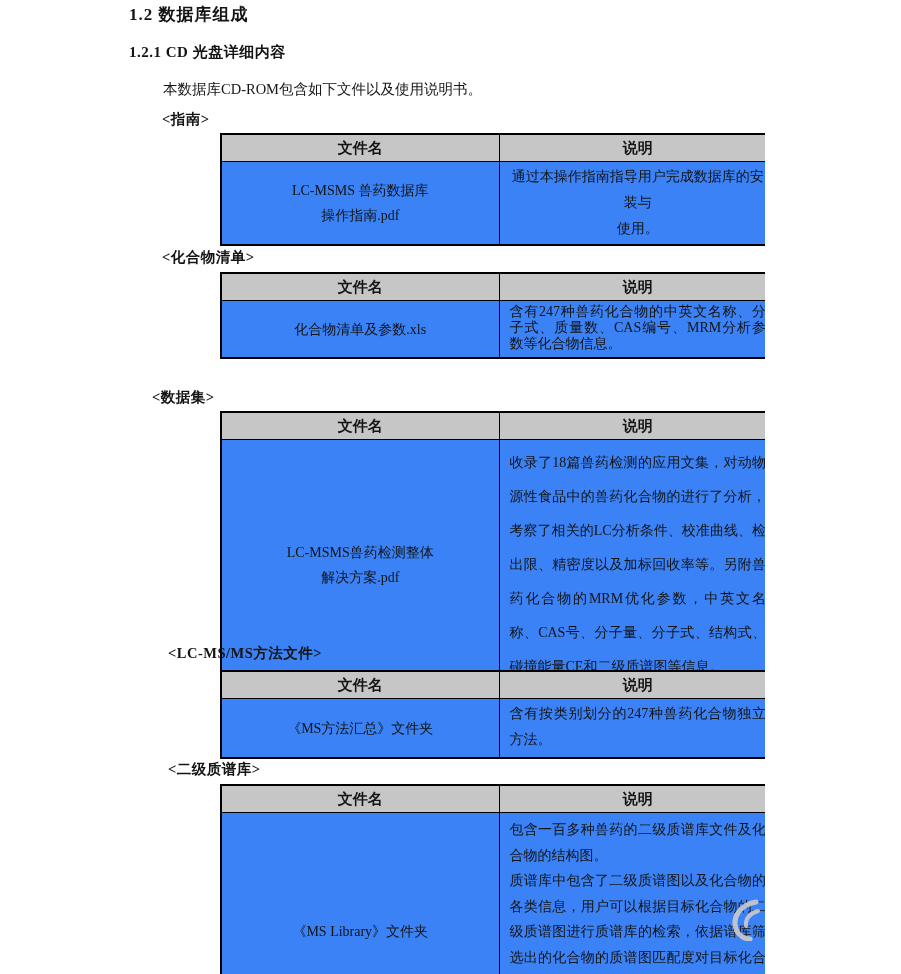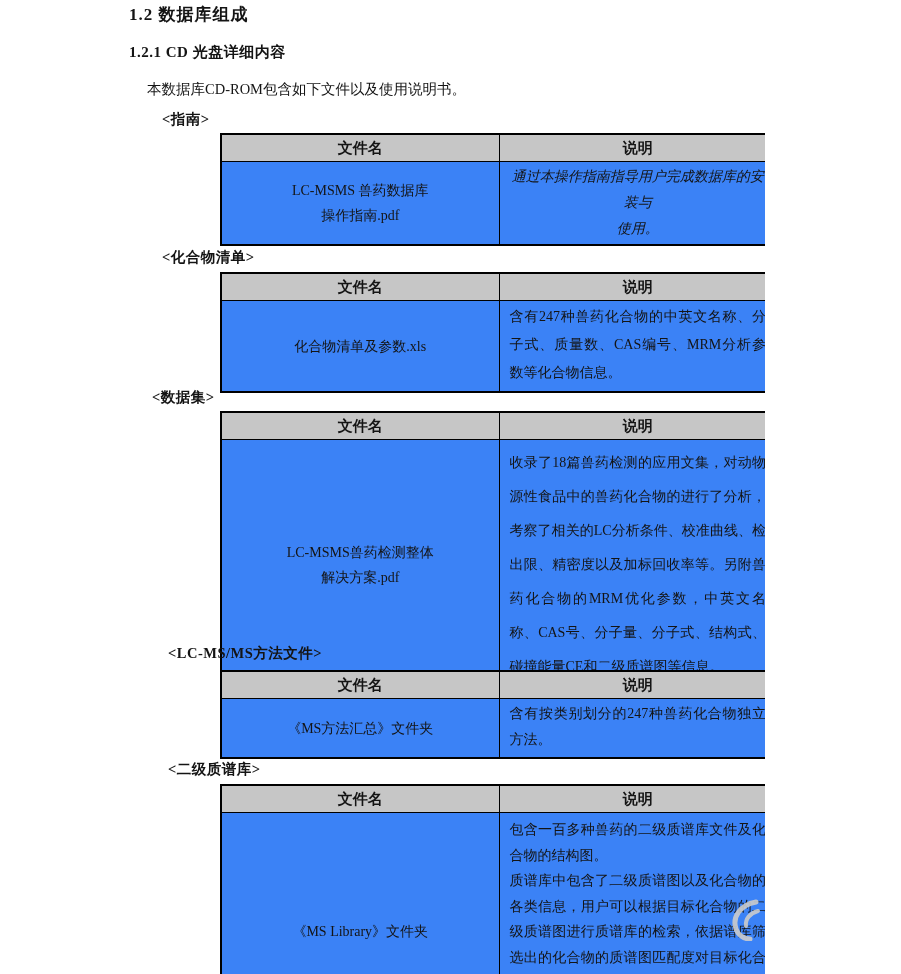--- a/index.html
+++ b/index.html
@@ -7,21 +7,21 @@
     position:relative;
     width:765px;height:974px;
     background:#ffffff;
     font-family:"Liberation Serif","DejaVu Serif",serif;
     color:#141414;
     overflow:hidden;
   }
   .abs{position:absolute;}
   .doc-title{left:129px;top:3px;font-size:17px;font-weight:bold;letter-spacing:1px;}
   .doc-subtitle{left:129px;top:43px;font-size:15px;font-weight:bold;letter-spacing:0.5px;}
-  .doc-intro{left:147px;top:80px;font-size:14.5px;}
+  .doc-intro{left:163px;top:80px;font-size:14.5px;}
   .section-label{font-size:14.5px;font-weight:bold;letter-spacing:0.5px;}
 
   table.filetable{
     border-collapse:collapse;
     table-layout:fixed;
     width:558px;
     border:2px solid #000;
     background:#3b82f6;
   }
   table.filetable th{
@@ -40,29 +40,28 @@
   }
   td.file-cell{
     text-align:center;
     white-space:pre-line;
     line-height:25px;
     padding:2px 4px;
     font-size:14.5px;
   }
   td.desc-cell{
     text-align:justify;
-    line-height:28px;
+    line-height:16px;
     padding:2px 10px 4px 10px;
   }
   td.desc-center{
     text-align:center;
     white-space:pre-line;
     line-height:26px;
     padding:2px 10px;
-    font-style:italic;
   }
   
   .t1 .file-cell{width:258px;height:50px;}
   .t1 .desc-center{height:50px;}
   .t2 .file-cell{width:163px;height:52px;margin-left:36px;}
   .t3 .file-cell{width:163px;height:170px;}
   .t3 .desc-cell{line-height:34px;padding:6px 10px;white-space:pre-line;vertical-align:top;}
   .t4 .file-cell{width:163px;height:26px;}
   .t4 .desc-cell{line-height:26px;}
   .t5 .file-cell{width:163px;height:127px;}

